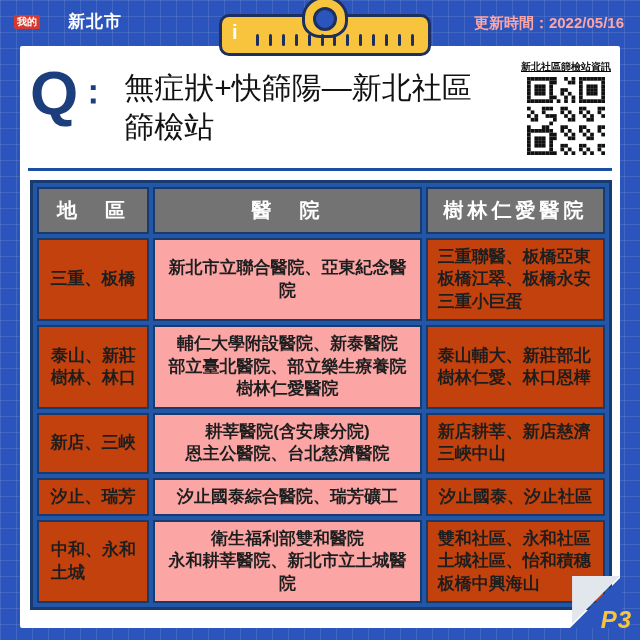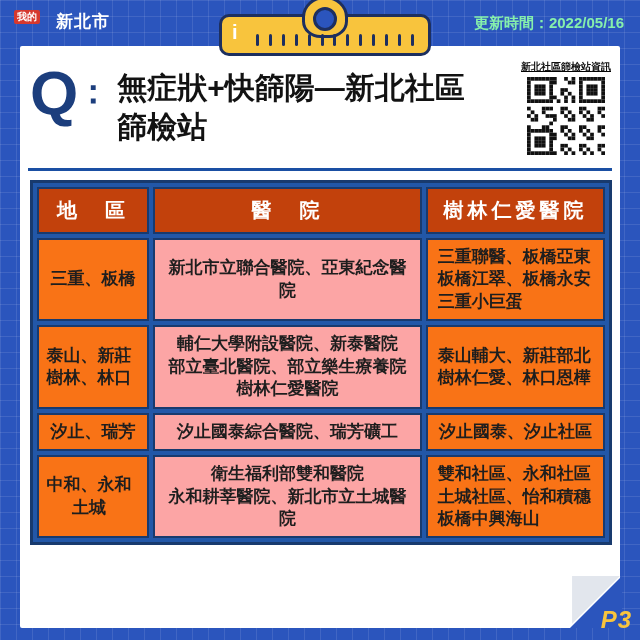--- a/index.html
+++ b/index.html
@@ -6,58 +6,58 @@
   body{
     width:640px;height:640px;position:relative;overflow:hidden;
     font-family:"Liberation Sans","DejaVu Sans",sans-serif;
     background-color:#2b55bd;
     background-image:
       linear-gradient(rgba(255,255,255,.10) 1px, transparent 1px),
       linear-gradient(90deg, rgba(255,255,255,.10) 1px, transparent 1px);
     background-size:16px 16px;
   }
   
-  .logo{position:absolute;top:10px;left:14px;display:flex;align-items:flex-start;gap:3px;z-index:6;}
+  .logo{position:absolute;top:10px;left:14px;display:flex;align-items:center;gap:15px;z-index:6;}
   .logo-badge{background:#d6382e;color:#fff;font-size:10px;font-weight:700;padding:2px 3px;border-radius:2px;line-height:1;}
   .logo-name{color:#fff;font-size:17px;font-weight:700;letter-spacing:1px;margin-left:13px;}
-  .update-time{position:absolute;top:14px;right:16px;color:#86efac;font-size:15px;font-weight:700;z-index:6;}
+  .update-time{position:absolute;top:14px;right:16px;color:#fca5a5;font-size:15px;font-weight:700;z-index:6;}
   
   .clip{position:absolute;left:219px;top:14px;width:206px;height:36px;background:#f8c43d;
         border:3px solid #1d2f5f;border-radius:10px;z-index:5;}
   .clip-bump{position:absolute;left:50%;top:-21px;transform:translateX(-50%);width:40px;height:36px;
         background:#f8c43d;border:3px solid #1d2f5f;border-radius:50% 50% 40% 40%;z-index:-1;}
   .clip-hole{position:absolute;left:50%;top:-10px;transform:translateX(-50%);width:18px;height:18px;
         background:#2b55bd;border:3px solid #1d2f5f;border-radius:50%;}
   .clip-i{position:absolute;left:10px;top:5px;color:#fff;font-size:20px;font-weight:900;line-height:1;}
   .clip-dashes{position:absolute;left:34px;right:14px;bottom:7px;display:flex;justify-content:space-between;}
   .clip-dashes span{width:3px;height:12px;background:#1d2f5f;border-radius:2px;}
   
   .card{position:absolute;left:20px;top:46px;width:600px;height:582px;background:#ffffff;border-radius:2px;}
   
   .title-row{position:absolute;left:10px;top:18px;display:flex;align-items:flex-start;}
   .q-mark{font-size:62px;font-weight:900;color:#1c3e7d;line-height:.92;letter-spacing:-2px;}
   .q-colon{font-size:34px;font-weight:900;color:#1c3e7d;line-height:1.6;}
-  .title-text{font-size:30px;font-weight:700;color:#121212;line-height:1.3;white-space:pre-line;margin-top:4px;margin-left:7px;}
+  .title-text{font-size:30px;font-weight:400;color:#121212;line-height:1.3;white-space:pre-line;margin-top:4px;margin-left:14px;}
   
   .qr-wrap{position:absolute;right:6px;top:14px;width:96px;text-align:center;text-decoration:underline;}
   .qr-caption{font-size:10px;font-weight:700;color:#111;margin-bottom:3px;white-space:nowrap;}
   .qr-svg{width:78px;height:78px;background:#fff;display:inline-block;}
   .divider{position:absolute;left:8px;right:8px;top:122px;height:3px;background:#1a4fa3;}
   
   .table-wrap{position:absolute;left:10px;top:134px;width:582px;}
   table{width:582px;border-collapse:separate;border-spacing:4px;background:#2257a8;
         border:3px solid #183a6e;table-layout:fixed;}
-  th{background:#c2410c;color:#fff;font-size:20px;font-weight:800;letter-spacing:4px;
+  th{background:#737373;color:#fff;font-size:20px;font-weight:800;letter-spacing:4px;
      padding:8px 2px;border:2px solid #183a6e;}
   td{font-size:17px;font-weight:700;color:#1e1e1e;line-height:1.32;white-space:pre-line;
      padding:6px 8px;border:2px solid #183a6e;vertical-align:middle;}
   .col-hospitals{background:#fca5a5;text-align:center;}
-  .col-region,.col-stations{background:#f97316;}
+  .col-region,.col-stations{background:#c2410c;}
   .col-region.single,.col-stations.single{text-align:center;}
-  .col-region.multiline{text-align:center;padding-left:0;}
+  .col-region.multiline{text-align:left;padding-left:12px;}
   .col-stations.multiline{text-align:left;padding-left:10px;}
   
   .curl-box{position:absolute;left:570px;top:576px;width:52px;height:52px;z-index:7;}
   .curl-bg{position:absolute;inset:0;background:#2b55bd;clip-path:polygon(100% 0,100% 100%,0 100%);}
   .curl-fold{position:absolute;inset:0;background:#e2e6ed;clip-path:polygon(4% 0,96% 0,4% 92%);}
   .page-number{position:absolute;right:8px;bottom:6px;color:#f8c43d;font-size:24px;font-weight:700;
        font-style:italic;z-index:8;letter-spacing:1px;}
 </style>
 </head>
 <body>
@@ -323,20 +323,27 @@
           <tr>
             <td class="col-region multiline">泰山、新莊
 樹林、林口</td>
             <td class="col-hospitals multiline">輔仁大學附設醫院、新泰醫院
 部立臺北醫院、部立樂生療養院
 樹林仁愛醫院</td>
             <td class="col-stations multiline">泰山輔大、新莊部北
 樹林仁愛、林口恩樺</td>
           </tr>
           <tr>
+            <td class="col-region single">新店、三峽</td>
+            <td class="col-hospitals multiline">耕莘醫院(含安康分院)
+恩主公醫院、台北慈濟醫院</td>
+            <td class="col-stations multiline">新店耕莘、新店慈濟
+三峽中山</td>
+          </tr>
+          <tr>
             <td class="col-region single">汐止、瑞芳</td>
             <td class="col-hospitals single">汐止國泰綜合醫院、瑞芳礦工</td>
             <td class="col-stations single">汐止國泰、汐止社區</td>
           </tr>
           <tr>
             <td class="col-region multiline">中和、永和
 土城</td>
             <td class="col-hospitals multiline">衛生福利部雙和醫院
 永和耕莘醫院、新北市立土城醫院</td>
             <td class="col-stations multiline">雙和社區、永和社區

